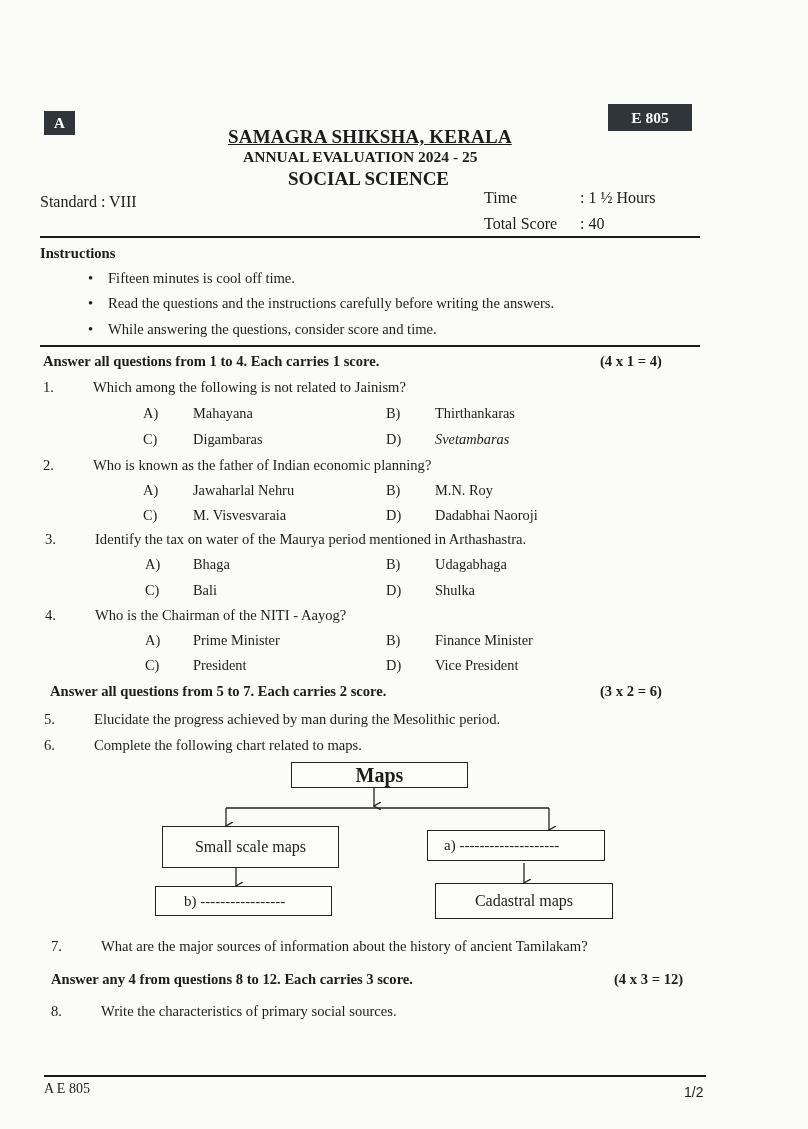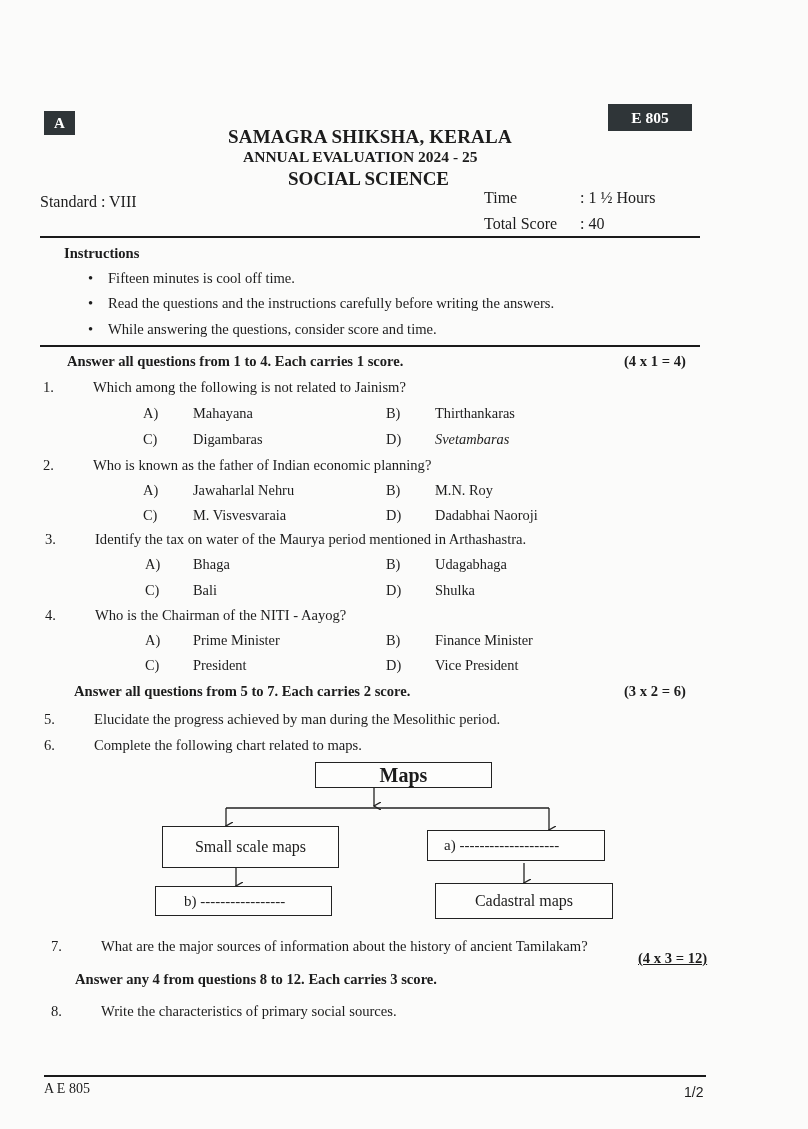--- a/index.html
+++ b/index.html
@@ -7,27 +7,27 @@
     width: 808px; height: 1129px; position: relative; overflow: hidden;
     background: #fbfbfa; color: #1c1c1c;
     font-family: "Liberation Serif", "DejaVu Serif", serif;
   }
   .abs { position: absolute; white-space: nowrap; }
   .badge {
     position: absolute; background: #2f3538; color: #fff; font-weight: bold;
     display: flex; align-items: center; justify-content: center;
     font-family: "Liberation Serif", serif;
   }
-  .title1 { font-weight: bold; font-size: 19px; letter-spacing: 0.2px; }
+  .title1 { font-weight: bold; font-size: 19px; letter-spacing: 0.2px; text-decoration: underline; }
   .title2 { font-weight: bold; font-size: 15.5px; }
   .title3 { font-weight: bold; font-size: 19px; }
   .meta { font-size: 16px; }
   .rule { position: absolute; height: 1.6px; background: #1a1a1a; }
   .rule.thick { height: 2.2px; }
-  .bold { font-weight: bold; margin-left: 24px; }
+  .bold { font-weight: bold; }
   .txt { font-size: 14.6px; }
   .bullet::before { content: "•"; position: absolute; left: -20px; }
   .qnum { font-size: 14.6px; }
   .opt { font-size: 14.4px; }
   .box { position: absolute; border: 1.3px solid #222; background: #fdfdfc;
          display: flex; align-items: center; font-size: 16px; }
   .box.center { justify-content: center; }
   svg.arrows { position: absolute; left: 0; top: 0; }
   .footer { font-size: 14px; font-family: "Liberation Sans", sans-serif; }
 </style>
@@ -128,20 +128,20 @@
 <div class="box center bold" style="left:291px; top:762px; width:175px; height:24px; font-size:20px;">Maps</div>
 <div class="box center" style="left:162px; top:826px; width:175px; height:40px;">Small scale maps</div>
 <div class="box" style="left:427px; top:830px; width:178px; height:31px; padding-left:16px; box-sizing:border-box; font-size:15px;">a) --------------------</div>
 <div class="box" style="left:155px; top:886px; width:177px; height:30px; padding-left:28px; box-sizing:border-box; font-size:15px;">b) -----------------</div>
 <div class="box center" style="left:435px; top:883px; width:176px; height:34px;text-align:center;">Cadastral maps</div>
 
 <div class="abs qnum" style="left:51px; top:938px;">7.</div>
 <div class="abs txt" style="left:101px; top:938px;">What are the major sources  of information about the history of ancient Tamilakam?</div>
 
 <div class="abs txt bold" style="left:51px; top:971px;">Answer any 4 from questions 8 to 12. Each carries 3 score.</div>
-<div class="abs txt bold" style="left:614px; top:950px;text-decoration:underline;">(4 x 3 = 12)</div>
+<div class="abs txt bold" style="left:614px; top:971px;">(4 x 3 = 12)</div>
 
 <div class="abs qnum" style="left:51px; top:1003px;">8.</div>
 <div class="abs txt" style="left:101px; top:1003px;">Write the characteristics of primary social sources.</div>
 
 <div class="rule thick" style="left:44px; top:1075px; width:662px;"></div>
 <div class="abs footer" style="left:44px; top:1081px; font-family:'Liberation Serif', serif;">A E 805</div>
 <div class="abs footer" style="left:684px; top:1084px;">1/2</div>
 
 </body></html>

